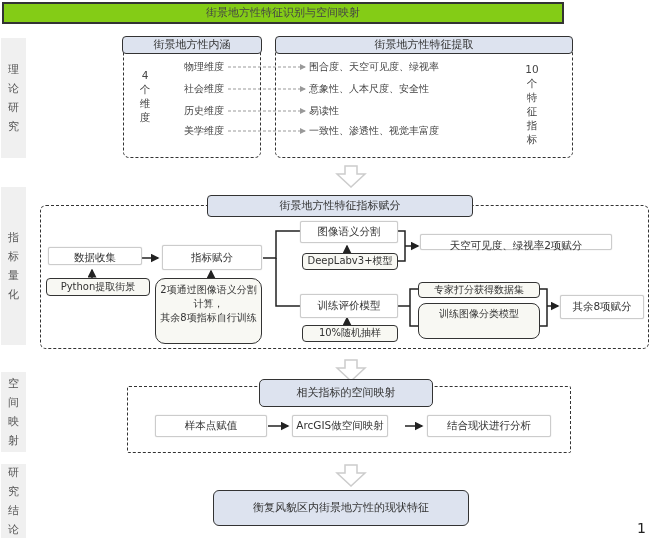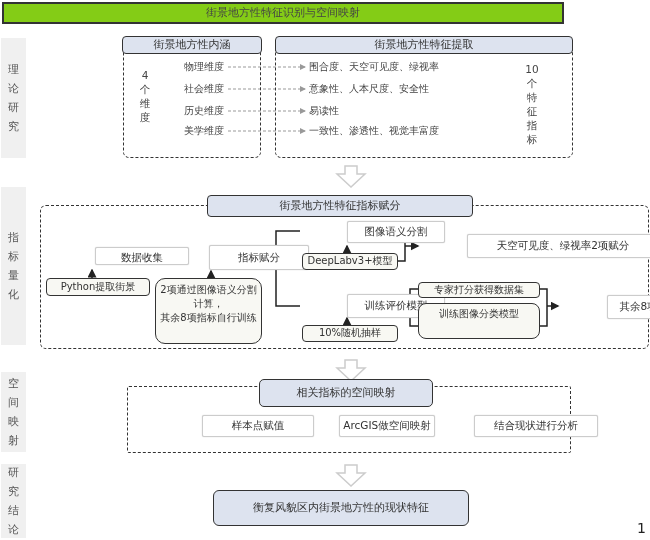--- a/index.html
+++ b/index.html
@@ -2,21 +2,21 @@
 <html><head>
 <meta charset="utf-8">
 <style>
   html,body{margin:0;padding:0;background:#fff;}
   body{width:650px;height:540px;position:relative;overflow:hidden;font-family:"DejaVu Sans",sans-serif;color:#333;}
   .abs{position:absolute;box-sizing:border-box;}
   .title-bar{left:2px;top:2px;width:562px;height:22px;border:2px solid #333;background:#84cc16;font-size:11px;text-align:center;line-height:18px;color:#444;}
   .side{left:1px;width:25px;background:#f0f0f0;font-size:11px;color:#555;display:flex;flex-direction:column;align-items:center;justify-content:center;line-height:19px;}
   .hdr{border:1.5px solid #333;background:#dde3ef;border-radius:4px;font-size:11px;text-align:center;color:#333;}
   .dash{border:1.5px dashed #333;border-radius:6px;}
-  .box{border:1.5px solid #ccc;background:#fff;font-size:10.5px;text-align:center;color:#333;border-radius:2px;box-shadow:0 0 1px #bbb;margin-left:47px;}
+  .box{border:1.5px solid #ccc;background:#fff;font-size:10.5px;text-align:center;color:#333;border-radius:2px;box-shadow:0 0 1px #bbb;}
   .rbox{border:1.5px solid #333;background:#f8f8f3;font-size:10px;text-align:center;color:#333;border-radius:6px;}
   .txt{font-size:10px;color:#444;white-space:nowrap;}
   .vtxt{font-size:10.5px;color:#444;text-align:center;line-height:14px;}
   .pagenum{font-size:14px;color:#222;}
   svg.lines{position:absolute;left:0;top:0;}
 </style>
 </head>
 <body>
 
 <svg class="lines" width="650" height="540">
@@ -132,21 +132,21 @@
 
 <div class="abs box" style="left:162px;top:245px;width:100px;height:25px;line-height:22px;">指标赋分</div>
 <div class="abs rbox" style="left:155px;top:278px;width:107px;height:66px;padding-top:4px;line-height:14px;border-radius:10px;">
   <div>2项通过图像语义分割</div>
   <div>计算，</div>
   <div>其余8项指标自行训练</div>
 </div>
 
 <div class="abs box" style="left:300px;top:221px;width:98px;height:22px;line-height:19px;">图像语义分割</div>
 <div class="abs rbox" style="left:302px;top:253px;width:96px;height:17px;line-height:14px;border-radius:4px;">DeepLabv3+模型</div>
-<div class="abs box" style="left:420px;top:234px;width:192px;height:24px;line-height:21px;">天空可见度、绿视率2项赋分</div>
+<div class="abs box" style="left:420px;top:234px;width:192px;height:16px;line-height:21px;">天空可见度、绿视率2项赋分</div>
 
 <div class="abs box" style="left:300px;top:294px;width:98px;height:24px;line-height:21px;">训练评价模型</div>
 <div class="abs rbox" style="left:302px;top:325px;width:96px;height:17px;line-height:14px;border-radius:4px;">10%随机抽样</div>
 <div class="abs rbox" style="left:418px;top:282px;width:122px;height:16px;line-height:13px;border-radius:4px;">专家打分获得数据集</div>
 <div class="abs rbox" style="left:418px;top:303px;width:122px;height:36px;padding-top:3px;line-height:14px;border-radius:8px;">
   <div>训练图像分类模型</div>
 </div>
 <div class="abs box" style="left:560px;top:295px;width:84px;height:24px;line-height:21px;">其余8项赋分</div>
 
 <div class="abs dash" style="left:127px;top:386px;width:444px;height:67px;border-radius:2px;"></div>

